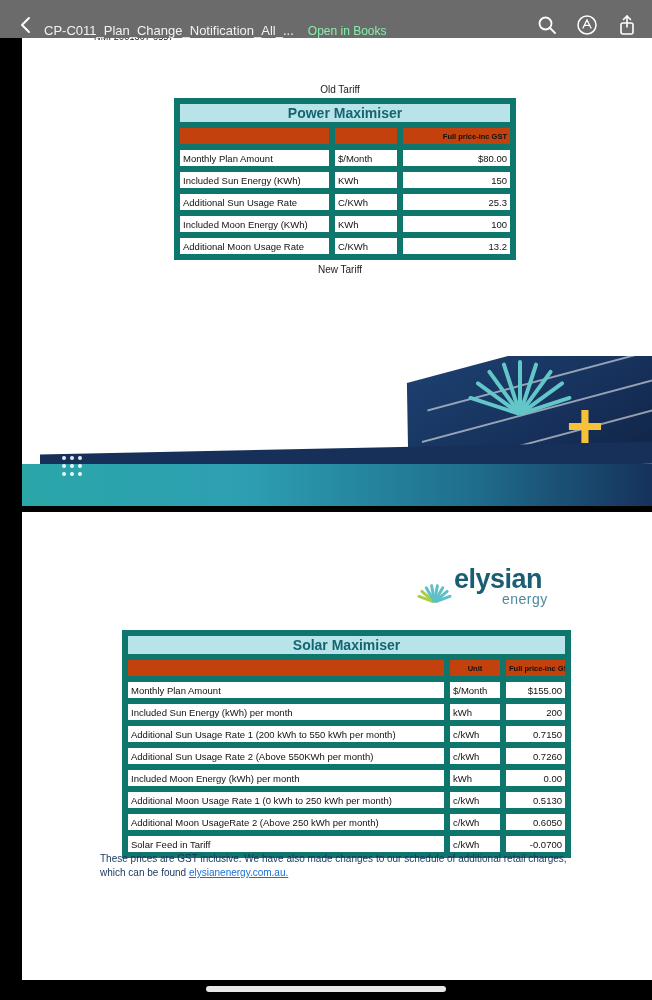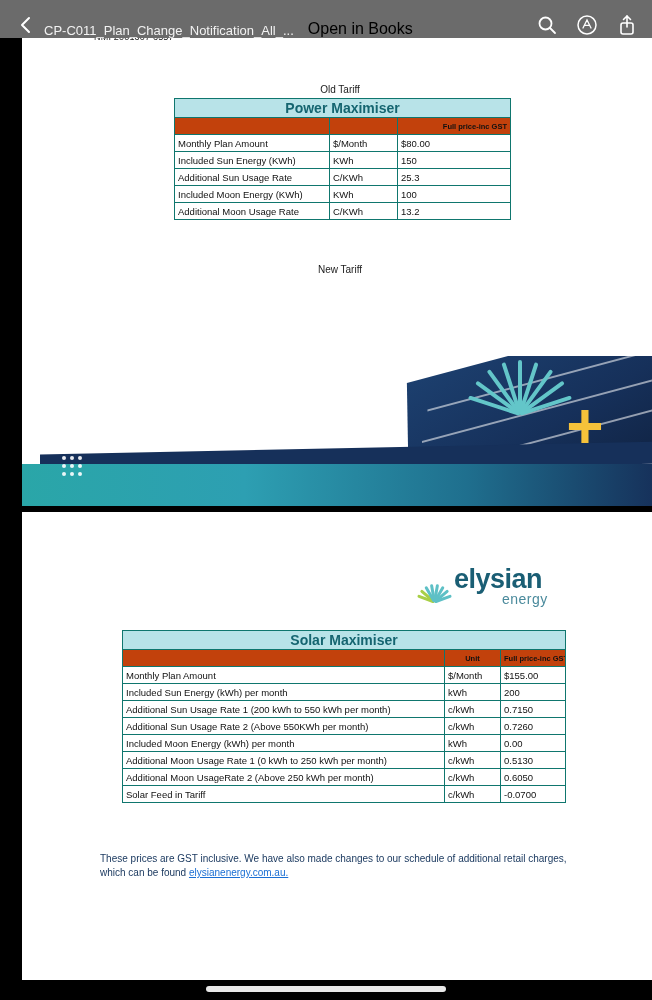--- a/index.html
+++ b/index.html
@@ -37,22 +37,22 @@
   .toolbar .doc-title {
     font-size: 13px;
     color: #f2f2f2;
     white-space: nowrap;
     overflow: hidden;
     text-overflow: ellipsis;
     max-width: 300px;
     margin-left: 6px;
   }
   .toolbar .open-books {
-    font-size: 16px;
-    color: #000000;
+    font-size: 12px;
+    color: #86efac;
     margin-left: 14px;
     white-space: nowrap;
   }
   .toolbar .spacer { flex: 1; }
   .tb-icon {
     width: 26px;
     height: 26px;
     margin-left: 14px;
     display: flex;
     align-items: center;
@@ -94,21 +94,21 @@
 
   
   table.tariff {
     border-collapse: collapse;
     font-size: 9.5px;
     color: #111;
     background: #fff;
     table-layout: fixed;
   }
   table.tariff td {
-    border: 1px solid #0f766e;
+    border: 6px solid #0f766e;
     padding: 1px 3px;
     height: 14px;
     vertical-align: middle;
     white-space: nowrap;
     overflow: hidden;
   }
   .t-title td {
     border: none;
     background: #b8e3e8;
     text-align: center;
@@ -120,21 +120,21 @@
   .t-sub td {
     border: none;
     background: #c2410c;
     font-size: 7.5px;
     font-weight: bold;
     color: #111;
     text-align: right;
     height: 14px;
     padding-right: 4px;
   }
-  .num { }
+  .num { text-align: right; }
 
   
   #power-maximiser-table {
     position: absolute;
     top: 70px;
     left: 152px;
     width: 336px;
   }
   #power-maximiser-table .c0 { width: 155px; }
   #power-maximiser-table .c1 { width: 68px; }

